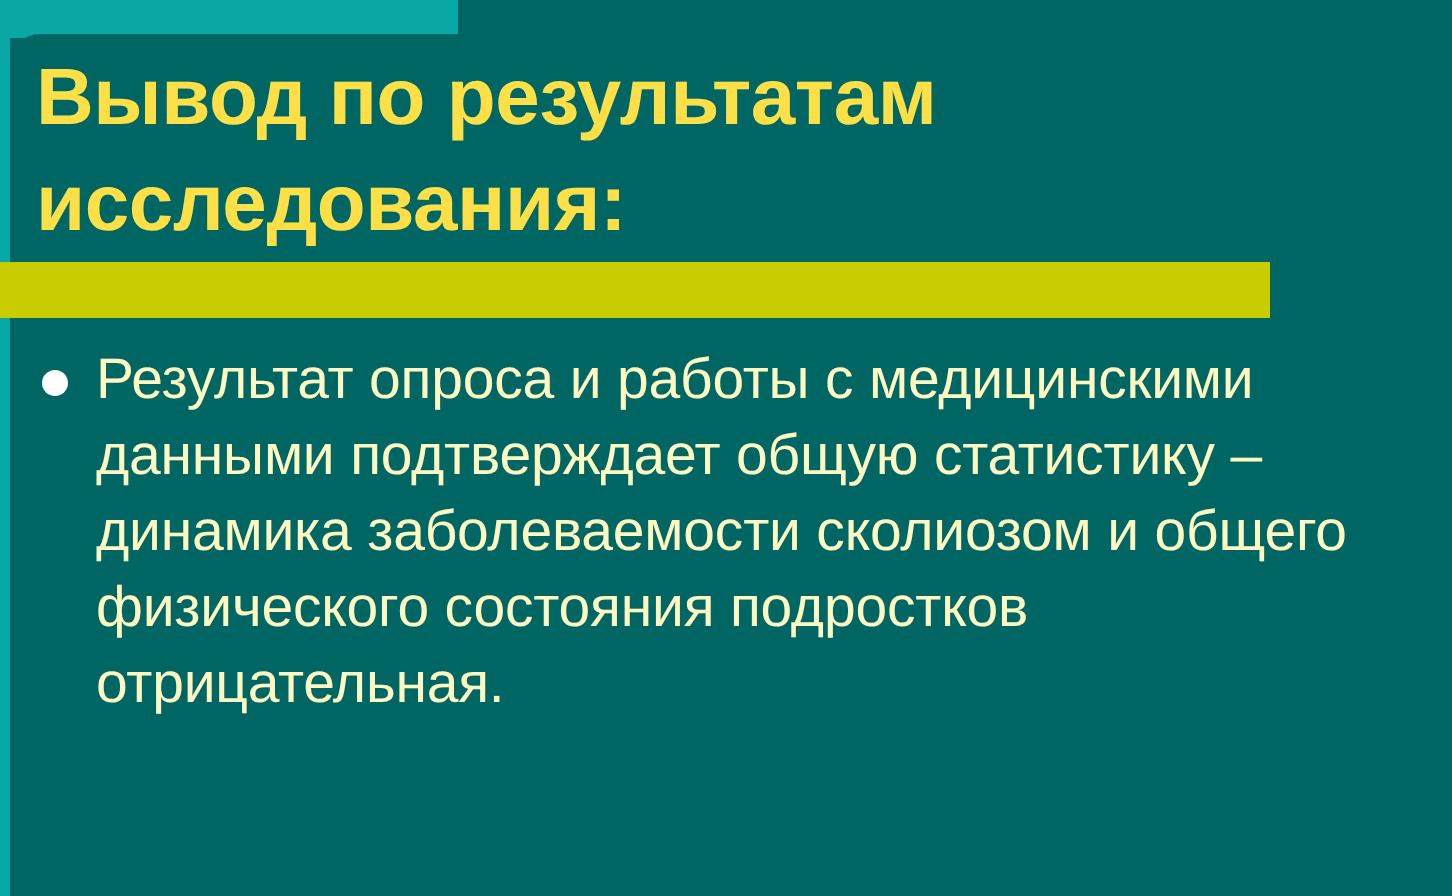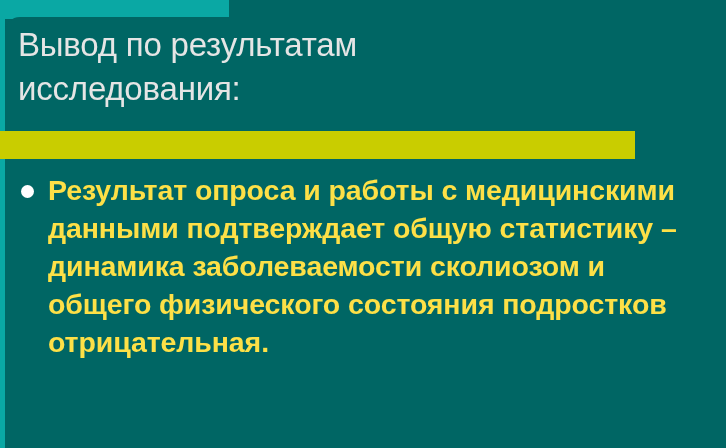--- a/index.html
+++ b/index.html
@@ -43,23 +43,23 @@
     height: 431px;
     background: #006664;
     border-top-left-radius: 15px;
   }
   
   .title {
     position: absolute;
     left: 18px;
     top: 23px;
     width: 650px;
-    color: #e5e5e5;
-    font-size: 33px;
-    font-weight: normal;
+    color: #fde047;
+    font-size: 40px;
+    font-weight: bold;
     line-height: 1.32;
     letter-spacing: -0.2px;
     white-space: pre-line;
   }
   
   .rule {
     position: absolute;
     left: 0;
     top: 131px;
     width: 635px;
@@ -79,23 +79,23 @@
     flex: 0 0 auto;
     width: 13px;
     height: 13px;
     margin-top: 13px;
     margin-right: 14px;
     border-radius: 50%;
     background: #ffffff;
   }
   .body-text {
     flex: 1 1 auto;
-    color: #fde047;
+    color: #fef9c3;
     font-size: 28.5px;
-    font-weight: bold;
+    font-weight: normal;
     line-height: 1.33;
     letter-spacing: -0.1px;
     white-space: pre-line;
   }
 </style>
 </head>
 <body>
 
 <div id="slide">
 

